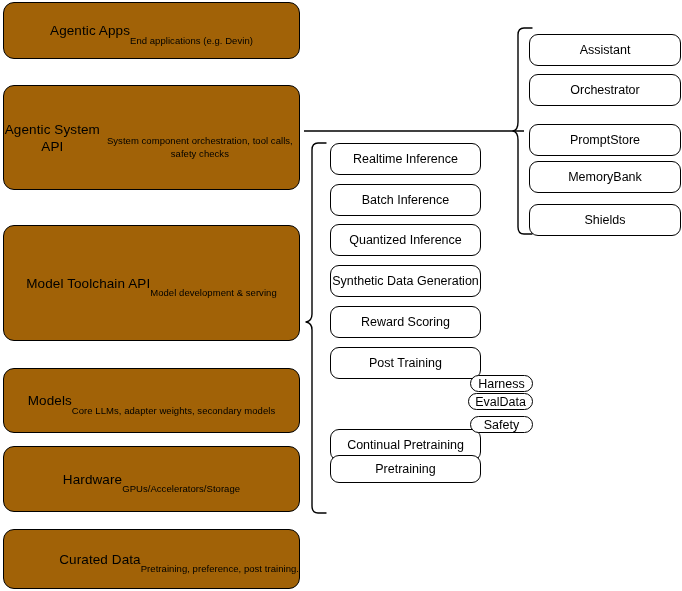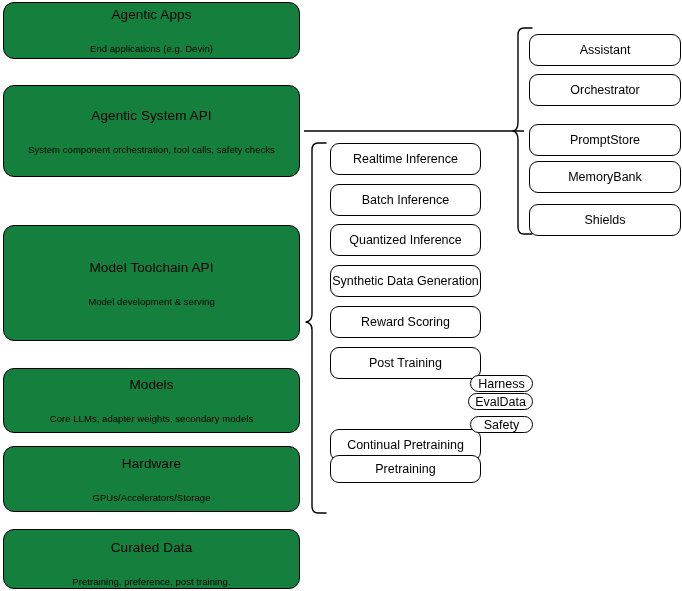--- a/index.html
+++ b/index.html
@@ -14,25 +14,25 @@
   #canvas {
     position: relative;
     width: 682px;
     height: 591px;
     background: #ffffff;
     overflow: hidden;
   }
   .box {
     position: absolute;
     box-sizing: border-box;
-    background: #15803d;
+    background: #a16207;
     border: 1.4px solid #000000;
     border-radius: 11px;
     display: flex;
-    flex-direction: column;
+    flex-direction: row;
     align-items: center;
     justify-content: center;
     text-align: center;
   }
   .box .title {
     font-size: 13.5px;
     line-height: 17px;
     color: #000000;
     letter-spacing: 0.1px;
   }
@@ -95,21 +95,21 @@
 
   <svg class="brace" style="left:303px; top:140px; width:24px; height:382px;" width="24" height="382">
     <path d="M 23 3 L 15 3 Q 9 3 9 10 L 9 174 Q 9 181 3 182 Q 9 183 9 190 L 9 366 Q 9 373 15 373 L 23 373" fill="none" stroke="#000000" stroke-width="1.4" stroke-linecap="round" stroke-linejoin="round"></path>
   </svg>
 
   <div class="box" style="left:3px; top:2px; width:297px; height:57px;">
     <div class="title">Agentic Apps</div>
     <div class="subtitle">End applications (e.g. Devin)</div>
   </div>
 
-  <div class="box" style="left:3px; top:85px; width:297px; height:92px;">
+  <div class="box" style="left:3px; top:85px; width:297px; height:105px;">
     <div class="title">Agentic System API</div>
     <div class="subtitle">System component orchestration, tool calls, safety checks</div>
   </div>
 
   <div class="box" style="left:3px; top:225px; width:297px; height:116px;">
     <div class="title">Model Toolchain API</div>
     <div class="subtitle">Model development &amp; serving</div>
   </div>
 
   <div class="box" style="left:3px; top:368px; width:297px; height:65px;">

